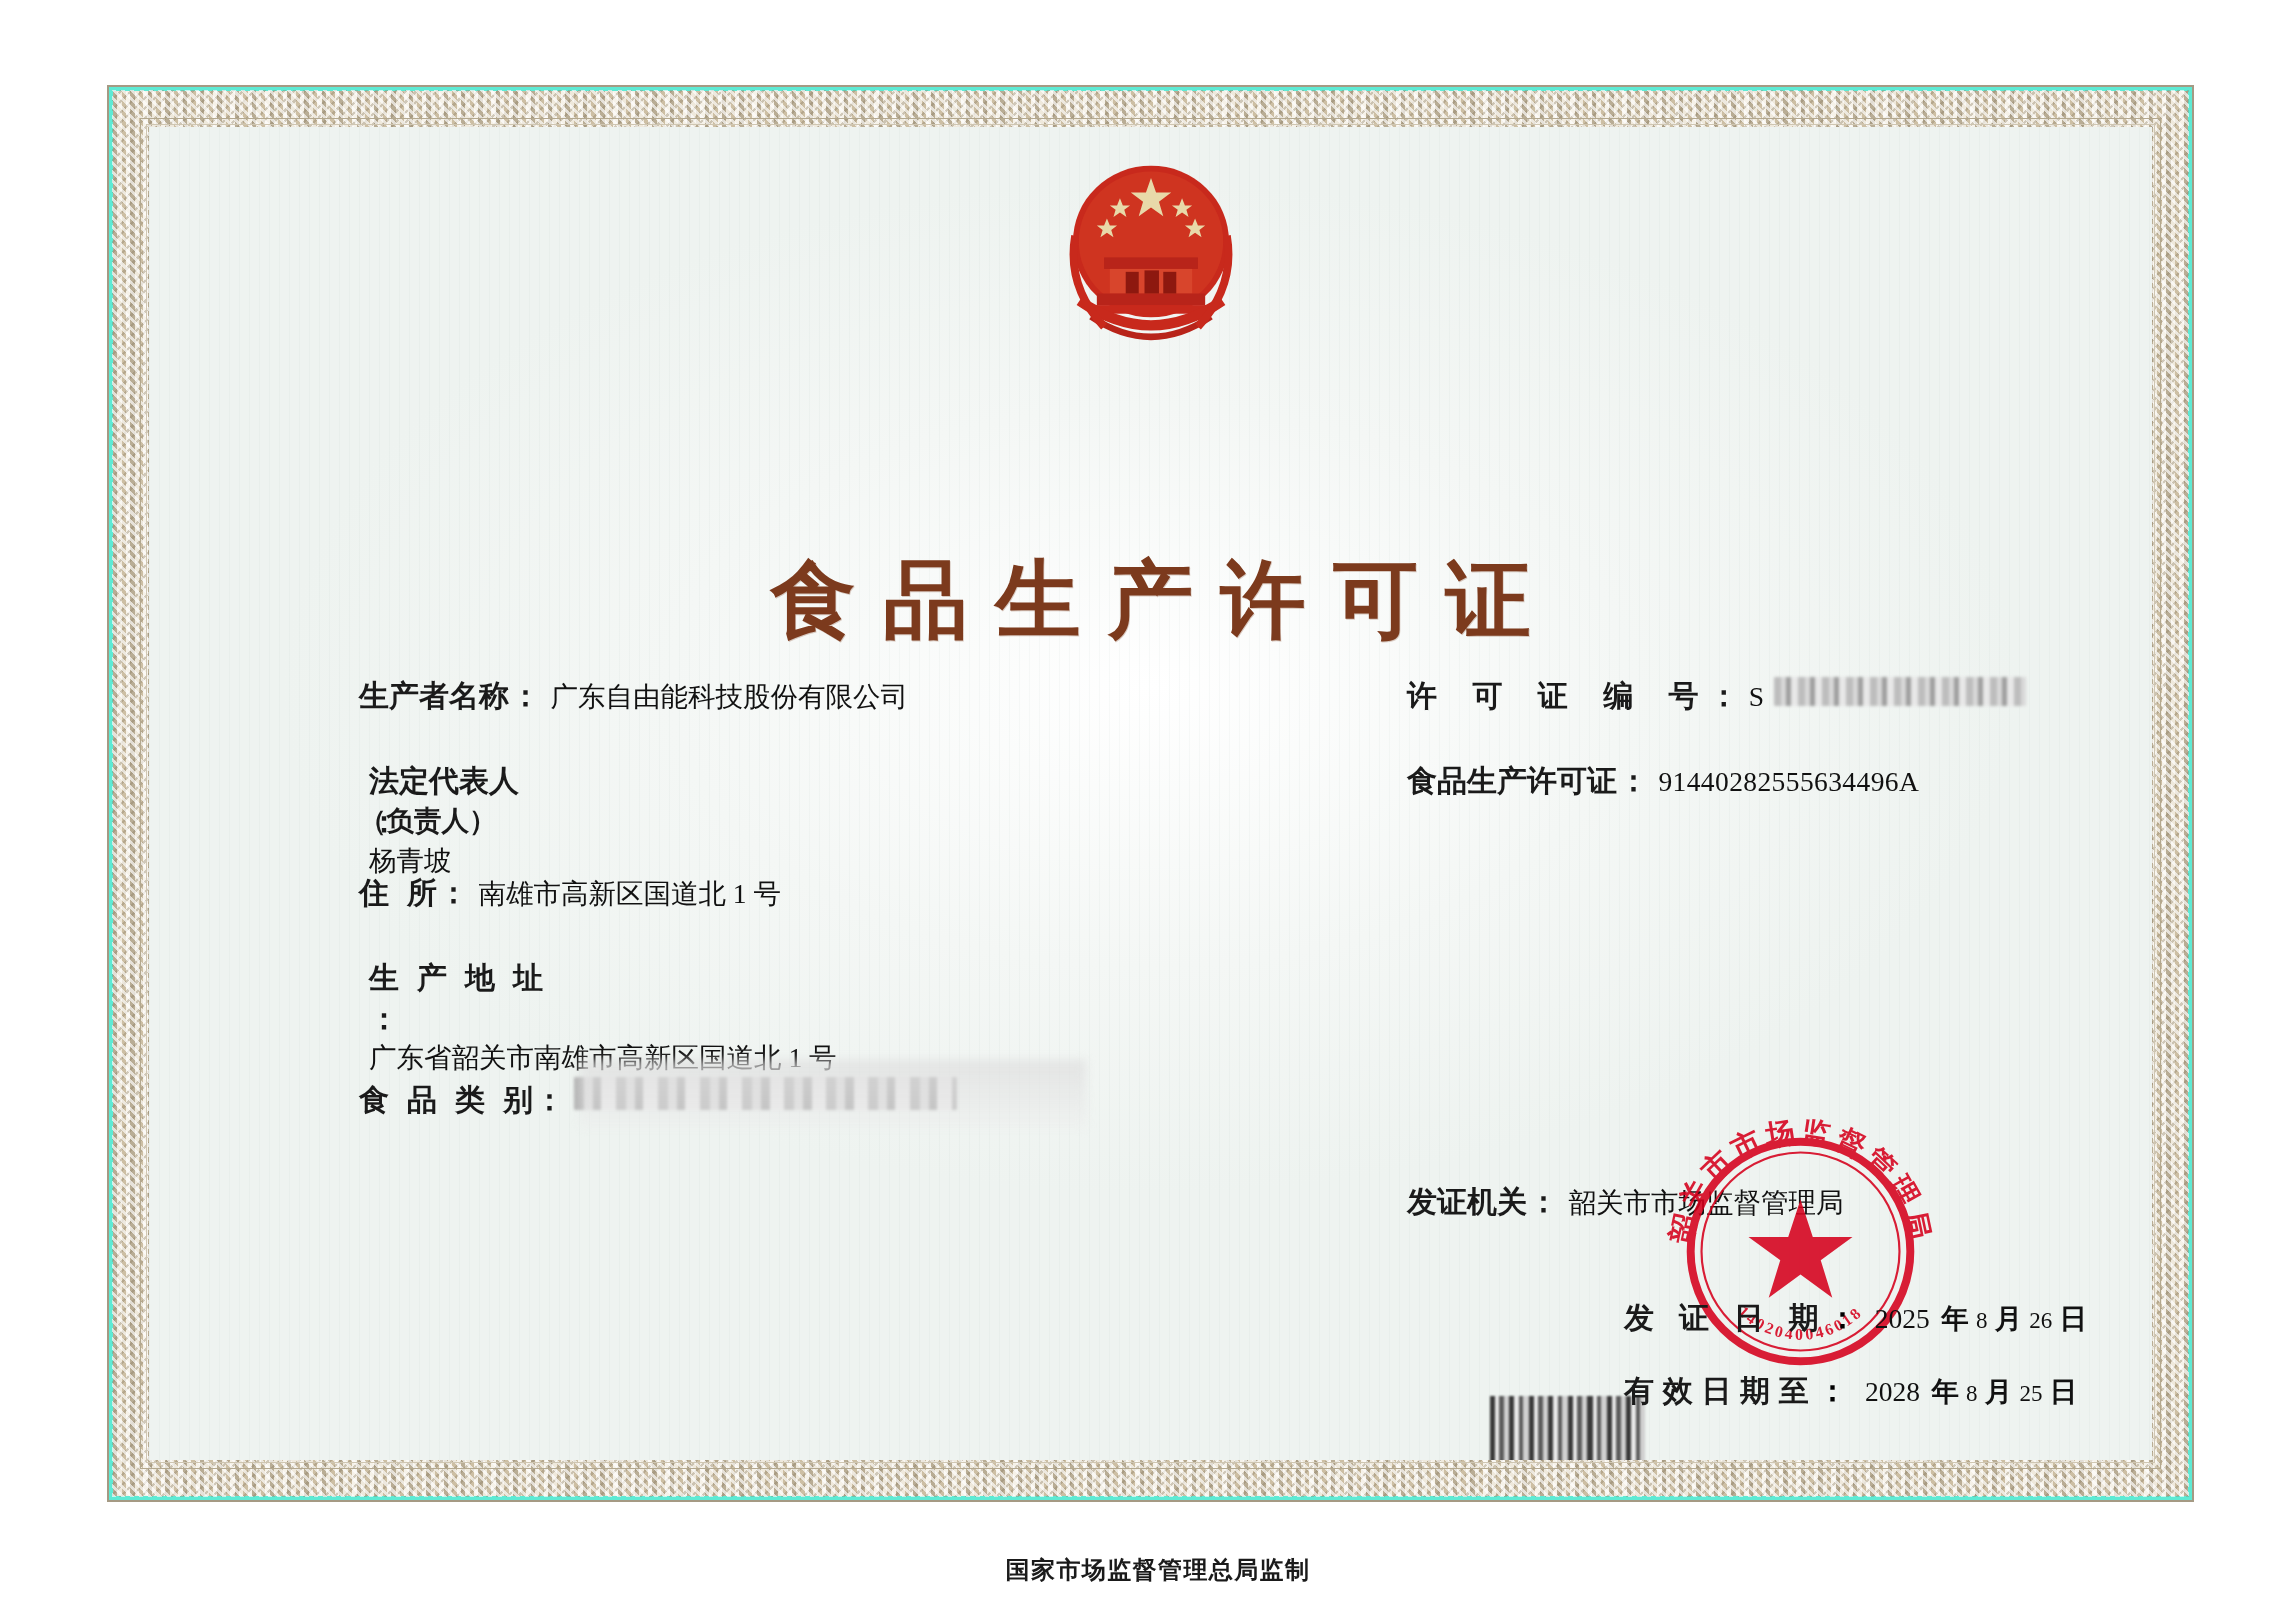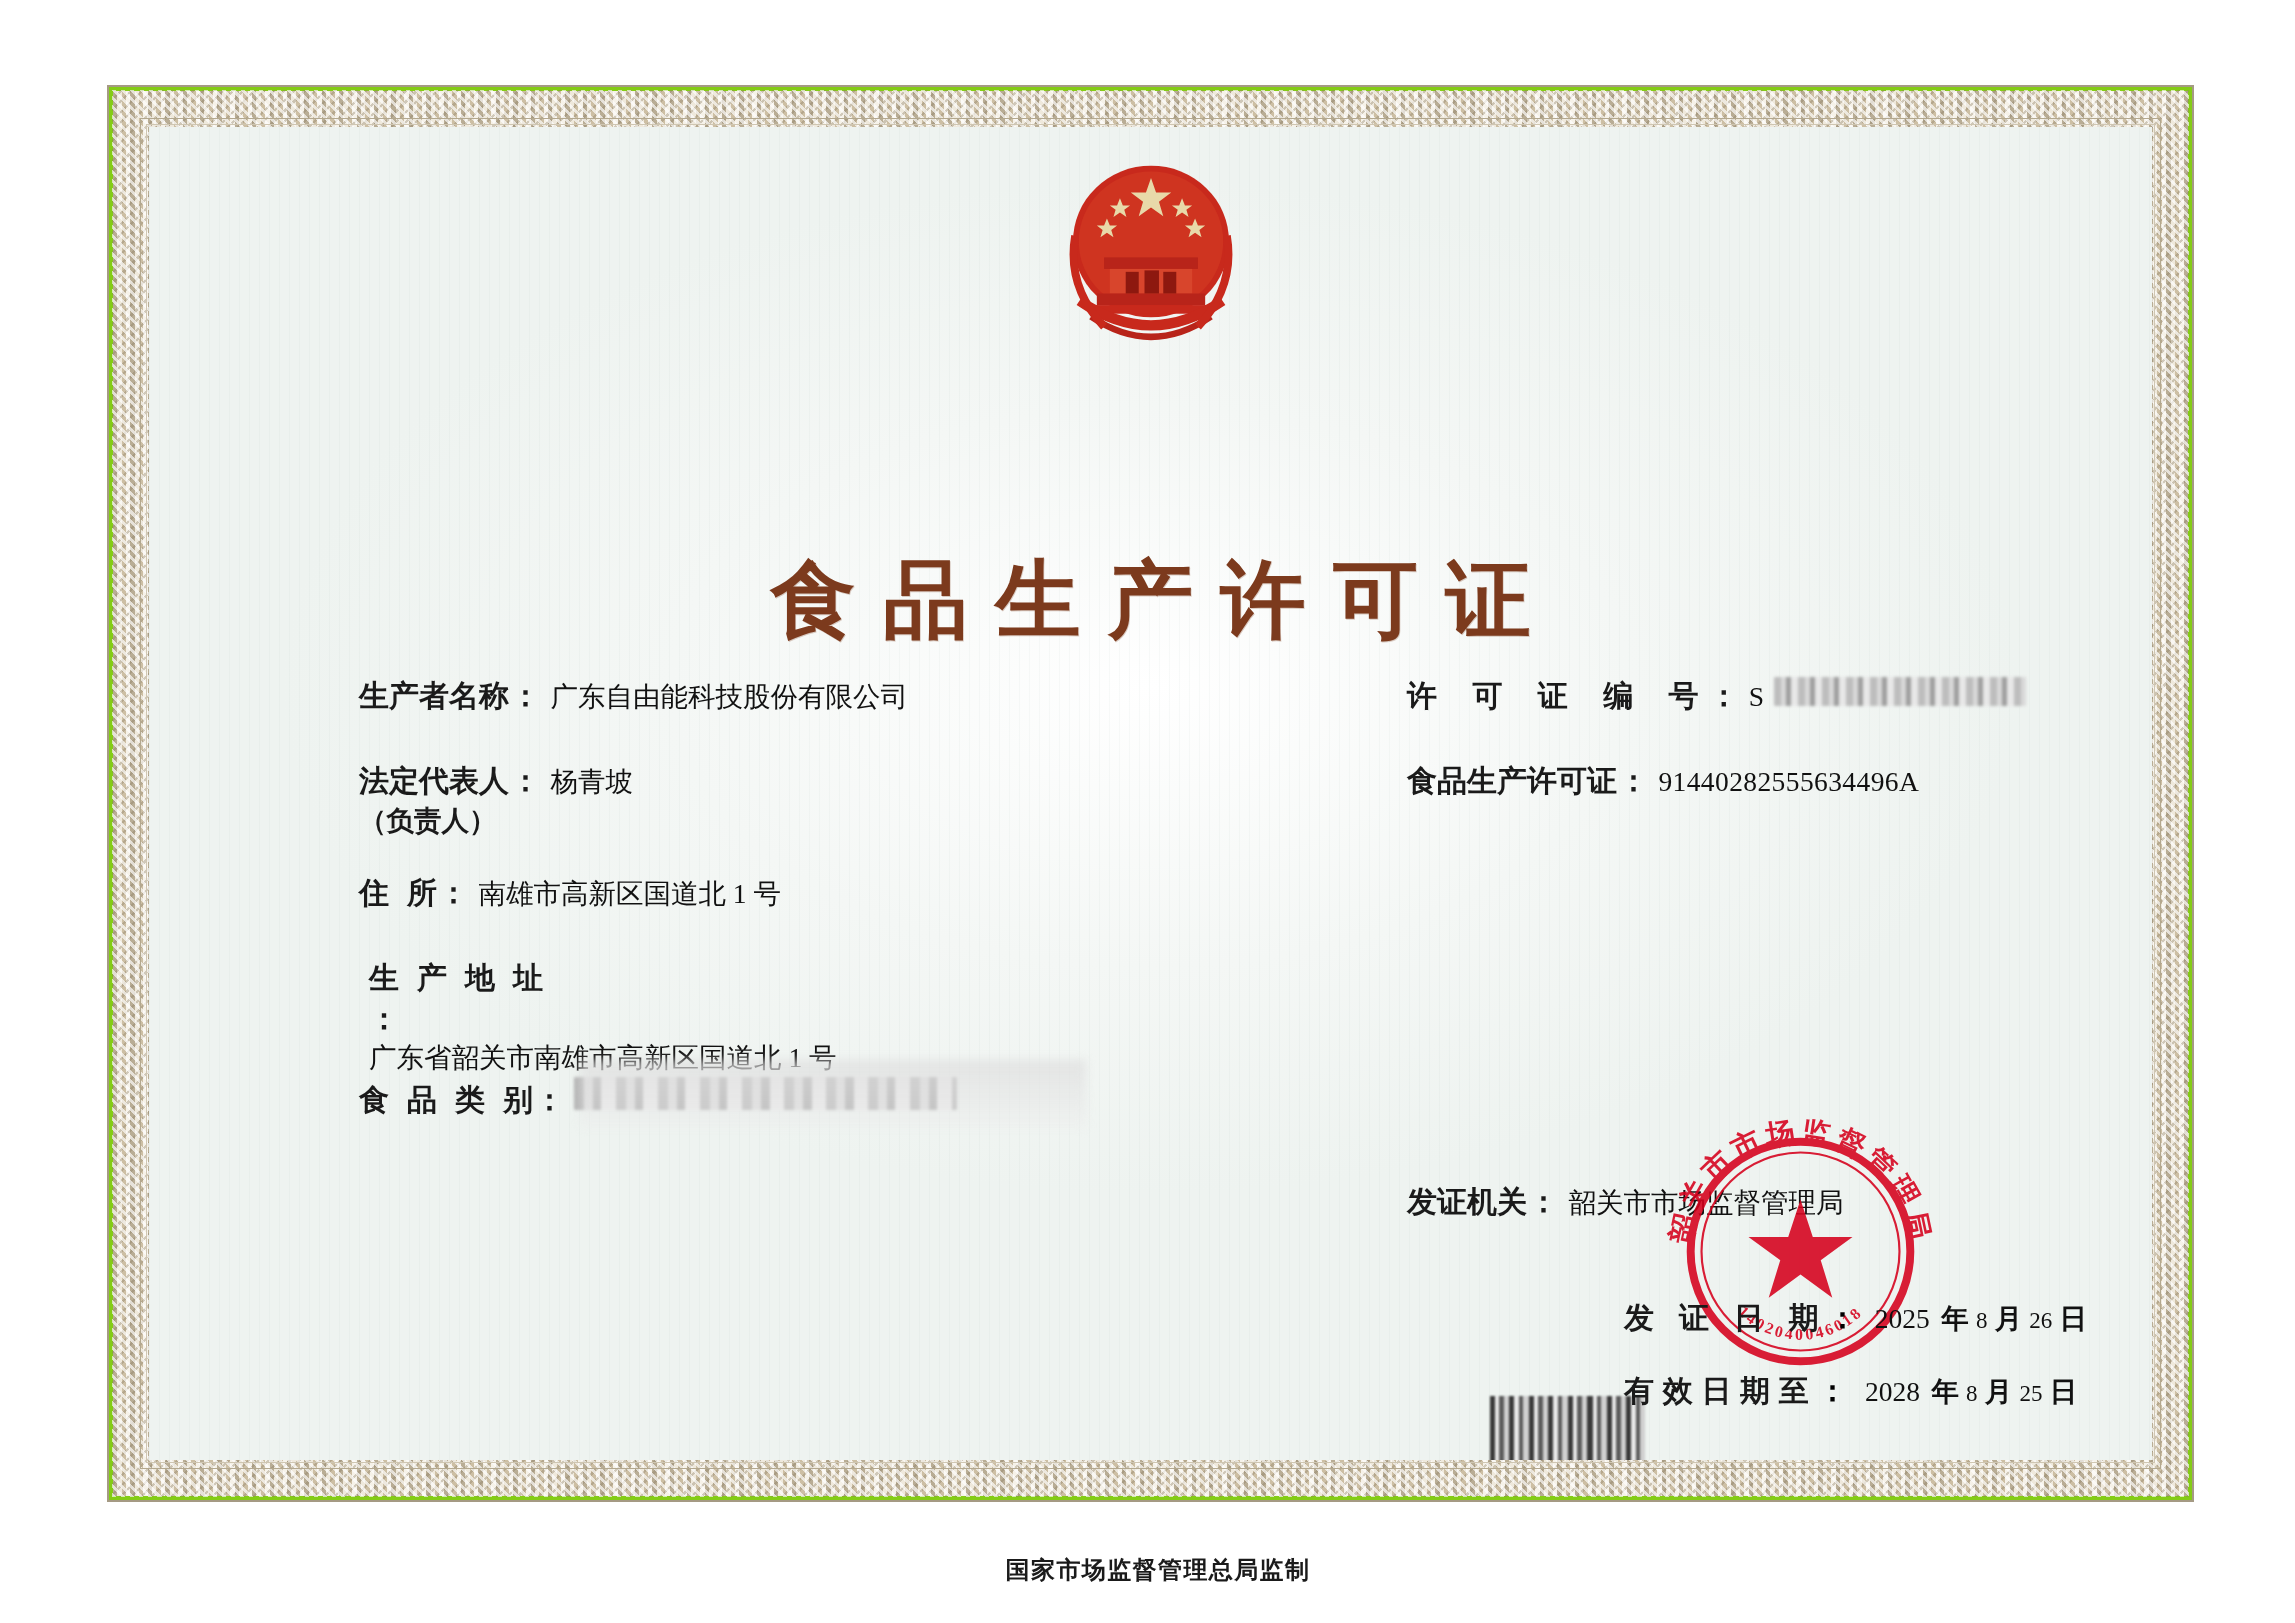--- a/index.html
+++ b/index.html
@@ -16,21 +16,21 @@
   }
 
   
   .cert {
     position: absolute;
     left: 107px;
     top: 85px;
     width: 2087px;
     height: 1417px;
     box-sizing: border-box;
-    background: #84cc16;
+    background: #5eead4;
   }
 
   
   .frame-outer {
     position: absolute;
     inset: 0;
     border: 2.2px solid #a59a84;
     box-sizing: border-box;
   }
   
@@ -154,21 +154,21 @@
     font-family: "Liberation Serif", "DejaVu Serif", serif;
     font-weight: 400;
   }
   .val.mono {
     font-family: "Liberation Serif", "DejaVu Serif", serif;
     letter-spacing: 0.4px;
   }
 
   
   #row-producer  { left: 210px; top: 0px; }
-  #row-legal     { left: 210px; top: 85px; }
+  #row-legal     { left: 210px; top: 85px; flex-direction: column; }
   #row-legal2    { left: 210px; top: 127px; }
   #row-residence { left: 210px; top: 197px; }
   #row-address   { left: 210px; top: 282px; flex-direction: column; }
   #row-category  { left: 210px; top: 401px; }
 
   
   #row-licno     { left: 1258px; top: 0px; }
   #row-credit    { left: 1258px; top: 85px; }
   #row-issuer    { left: 1258px; top: 506px; }
 

